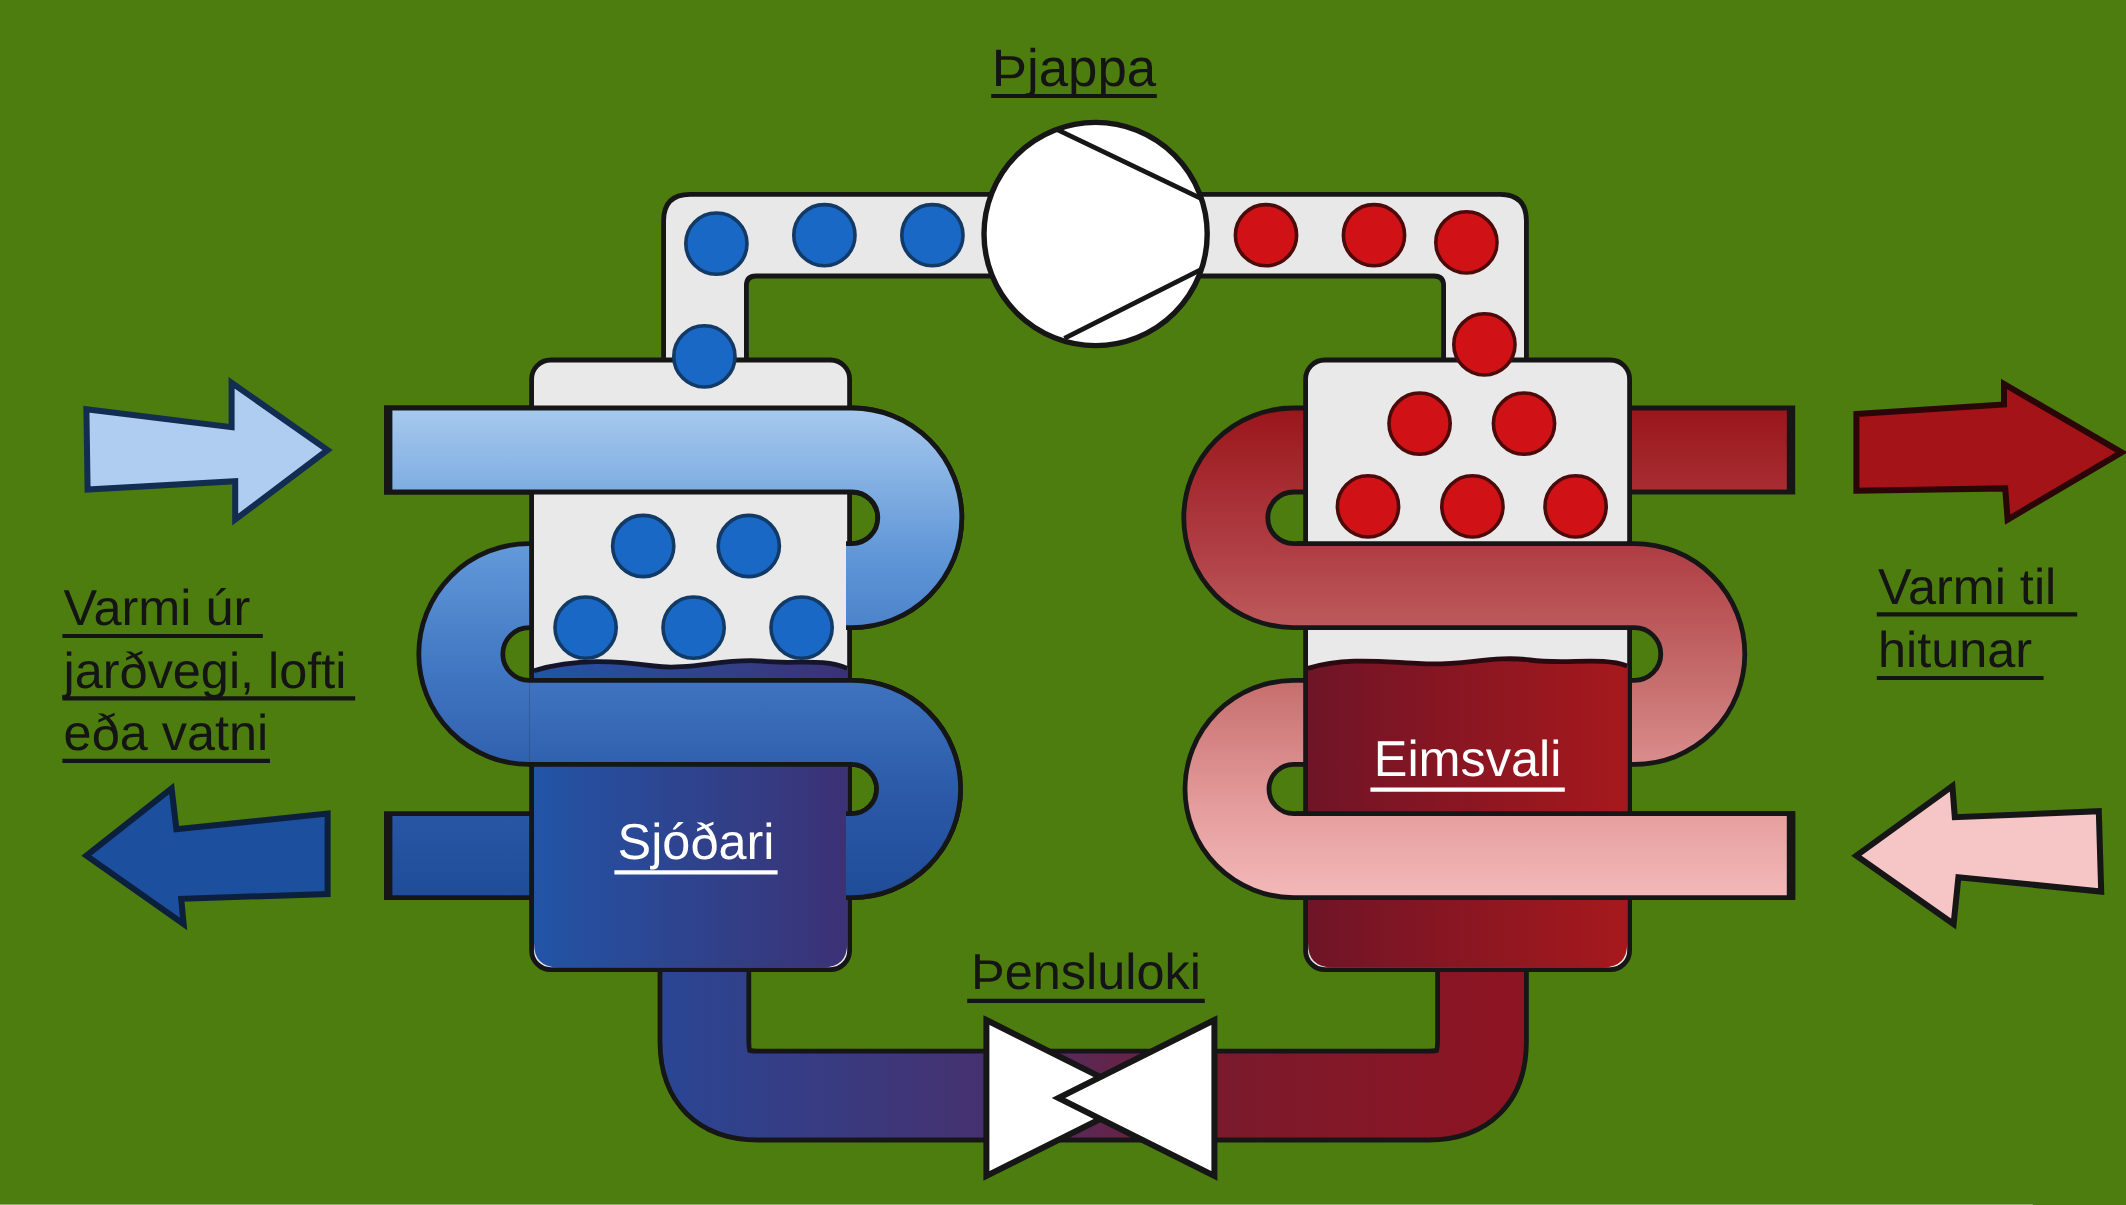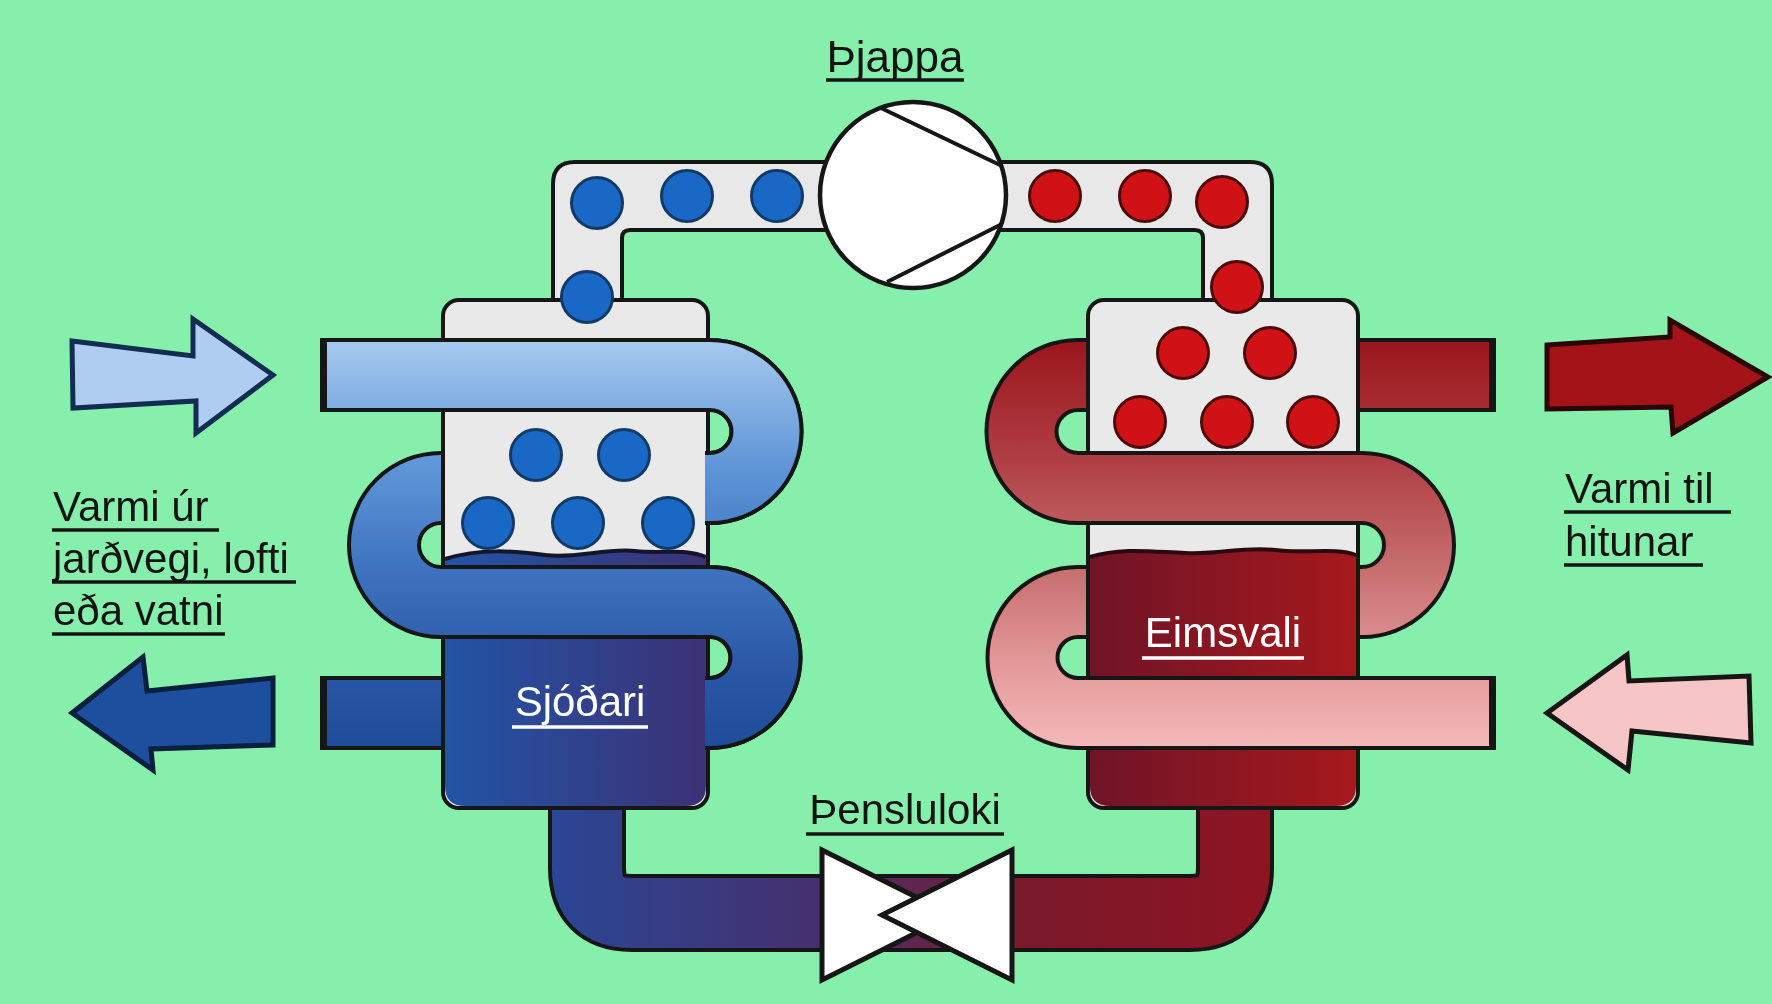--- a/index.html
+++ b/index.html
@@ -1,16 +1,16 @@
 <!DOCTYPE html>
 <html><head>
 <meta charset="utf-8">
 <style>
   html,body{margin:0;padding:0;background:#ffffff;}
-  #stage{width:1772px;height:1004px;position:relative;background:#86efac;overflow:hidden;}
+  #stage{width:1772px;height:1004px;position:relative;background:#4d7c0f;overflow:hidden;}
   svg{display:block;}
   text{font-family:"Liberation Sans","DejaVu Sans",sans-serif;}
   .lbl{fill:#141414;}
   .lbl-white{fill:#ffffff;}
 </style>
 </head>
 <body>
 
 <div id="stage">
 <svg width="1772" height="1004" viewBox="0 0 1772 1004">

